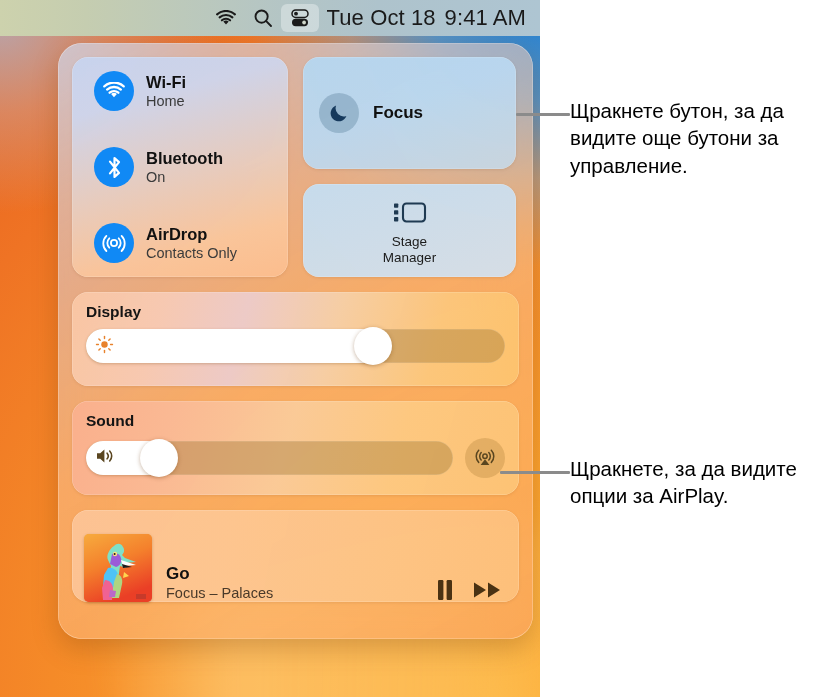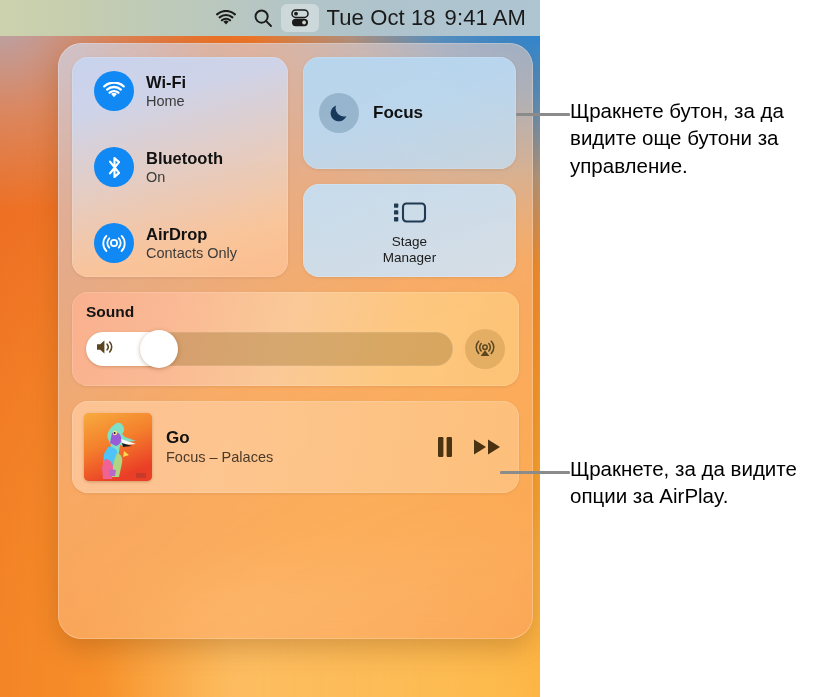--- a/index.html
+++ b/index.html
@@ -138,21 +138,21 @@
   #airplay-btn {
     width:40px; height:40px; border-radius:50%; flex:0 0 40px;
     background:rgba(190,140,70,0.40);
     display:flex; align-items:center; justify-content:center;
   }
 
   
   #now-playing {
     margin-top:15px; height:92px;
     background:linear-gradient(100deg, rgba(252,196,150,0.94) 0%, rgba(253,198,146,0.94) 35%, rgba(253,196,134,0.95) 70%, rgba(253,192,124,0.95) 100%);
-    display:flex; align-items:center; padding:0 16px 0 12px; gap:14px;
+    display:flex; align-items:flex-end; padding:0 16px 0 12px; gap:14px;
   }
   #album-art {
     width:68px; height:68px; border-radius:5px; flex:0 0 68px;
     overflow:hidden; box-shadow:0 1px 3px rgba(110,60,15,0.33);
     background:linear-gradient(165deg,#f5a63c 0%,#f4852e 45%,#ee4b2b 100%);
     position:relative;
   }
   #np-txt { flex:1; display:flex; flex-direction:column; line-height:1.15; }
   #np-title { font-size:17px; font-weight:bold; color:#111; }
   #np-sub { font-size:14.5px; color:#4a3a2a; margin-top:2px; }
@@ -278,20 +278,45 @@
             <span class="tile-label">
               <span>Stage</span><br>
               <span>Manager</span>
             </span>
           </div>
 
         </div>
       </div>
     </div>
 
+    <div id="display-mod" class="module slider-module">
+      <div class="mod-title">Display</div>
+      <div class="slider-row">
+        <div class="slider" id="display-slider">
+          <div class="slider-fill" id="display-fill" style="width: 301.68px;">
+            <span>
+              <svg width="19" height="19" viewBox="0 0 20 20">
+                <circle cx="10" cy="10" r="3.4" fill="#e8822c"></circle>
+                <g stroke="#e8822c" stroke-width="1.5" stroke-linecap="round">
+                  <path d="M10 1.6v2"></path>
+                    <path d="M10 16.4v2"></path>
+                    <path d="M1.6 10h2"></path>
+                    <path d="M16.4 10h2"></path>
+                  <path d="M4.1 4.1l1.4 1.4"></path>
+                    <path d="M14.5 14.5l1.4 1.4"></path>
+                  <path d="M15.9 4.1l-1.4 1.4"></path>
+                    <path d="M5.5 14.5l-1.4 1.4"></path>
+                </g>
+              </svg>
+            </span>
+          </div>
+          <div class="slider-knob" id="display-knob" style="left: 267.68px;"></div>
+        </div>
+      </div>
+    </div>
 
     <div id="sound-mod" class="module slider-module">
       <div class="mod-title">Sound</div>
       <div class="slider-row">
         <div class="slider" id="sound-slider">
           <div class="slider-fill" id="sound-fill" style="width: 88.08px;">
             <span>
               <svg width="22" height="18" viewBox="0 0 22 18">
                 <path d="M2 6.3h3.2L9.4 2.6v12.8L5.2 11.7H2z" fill="#5a4620"></path>
                 <path d="M12.1 6.2a4.3 4.3 0 0 1 0 5.6" stroke="#5a4620" stroke-width="1.6" fill="none" stroke-linecap="round"></path>

